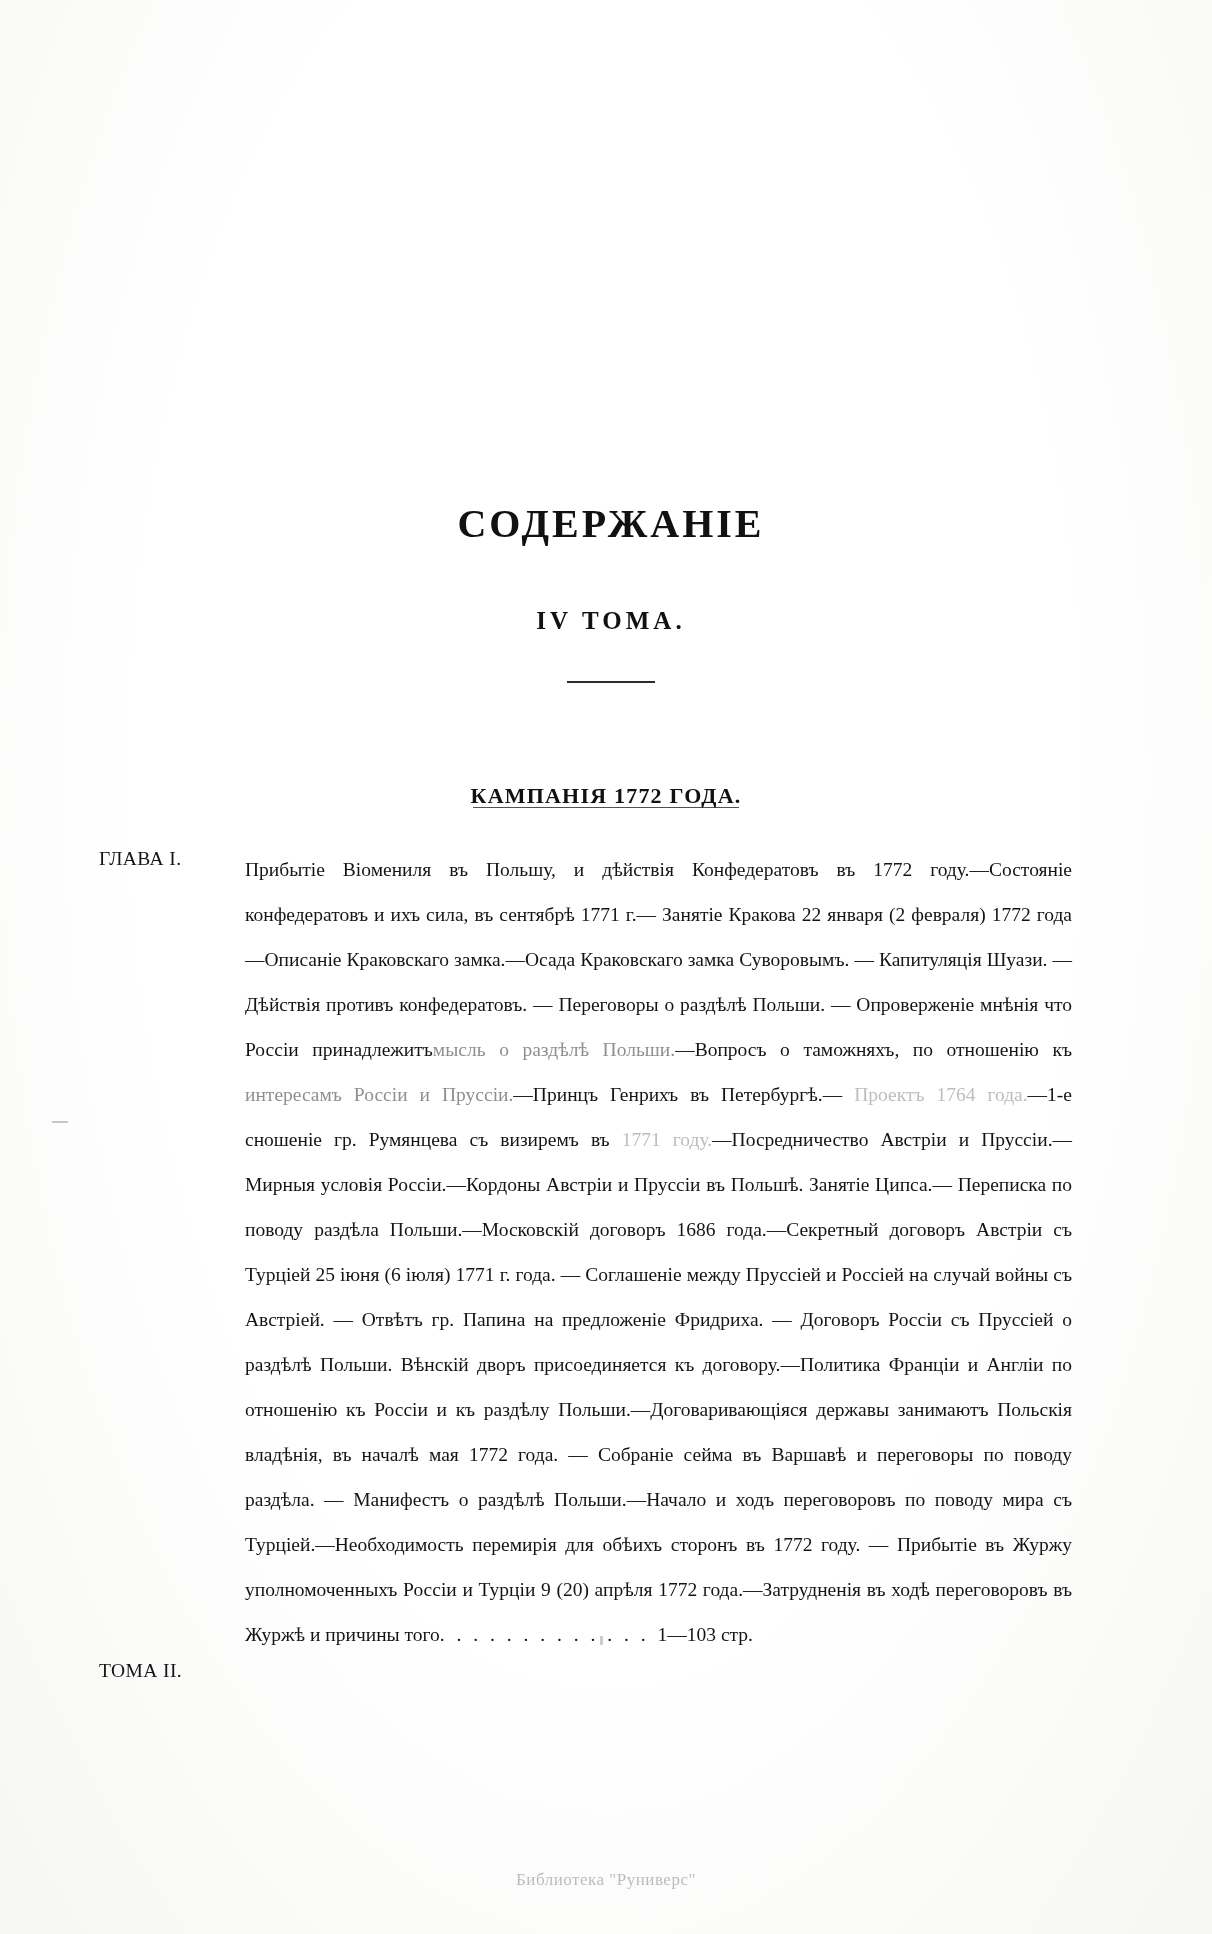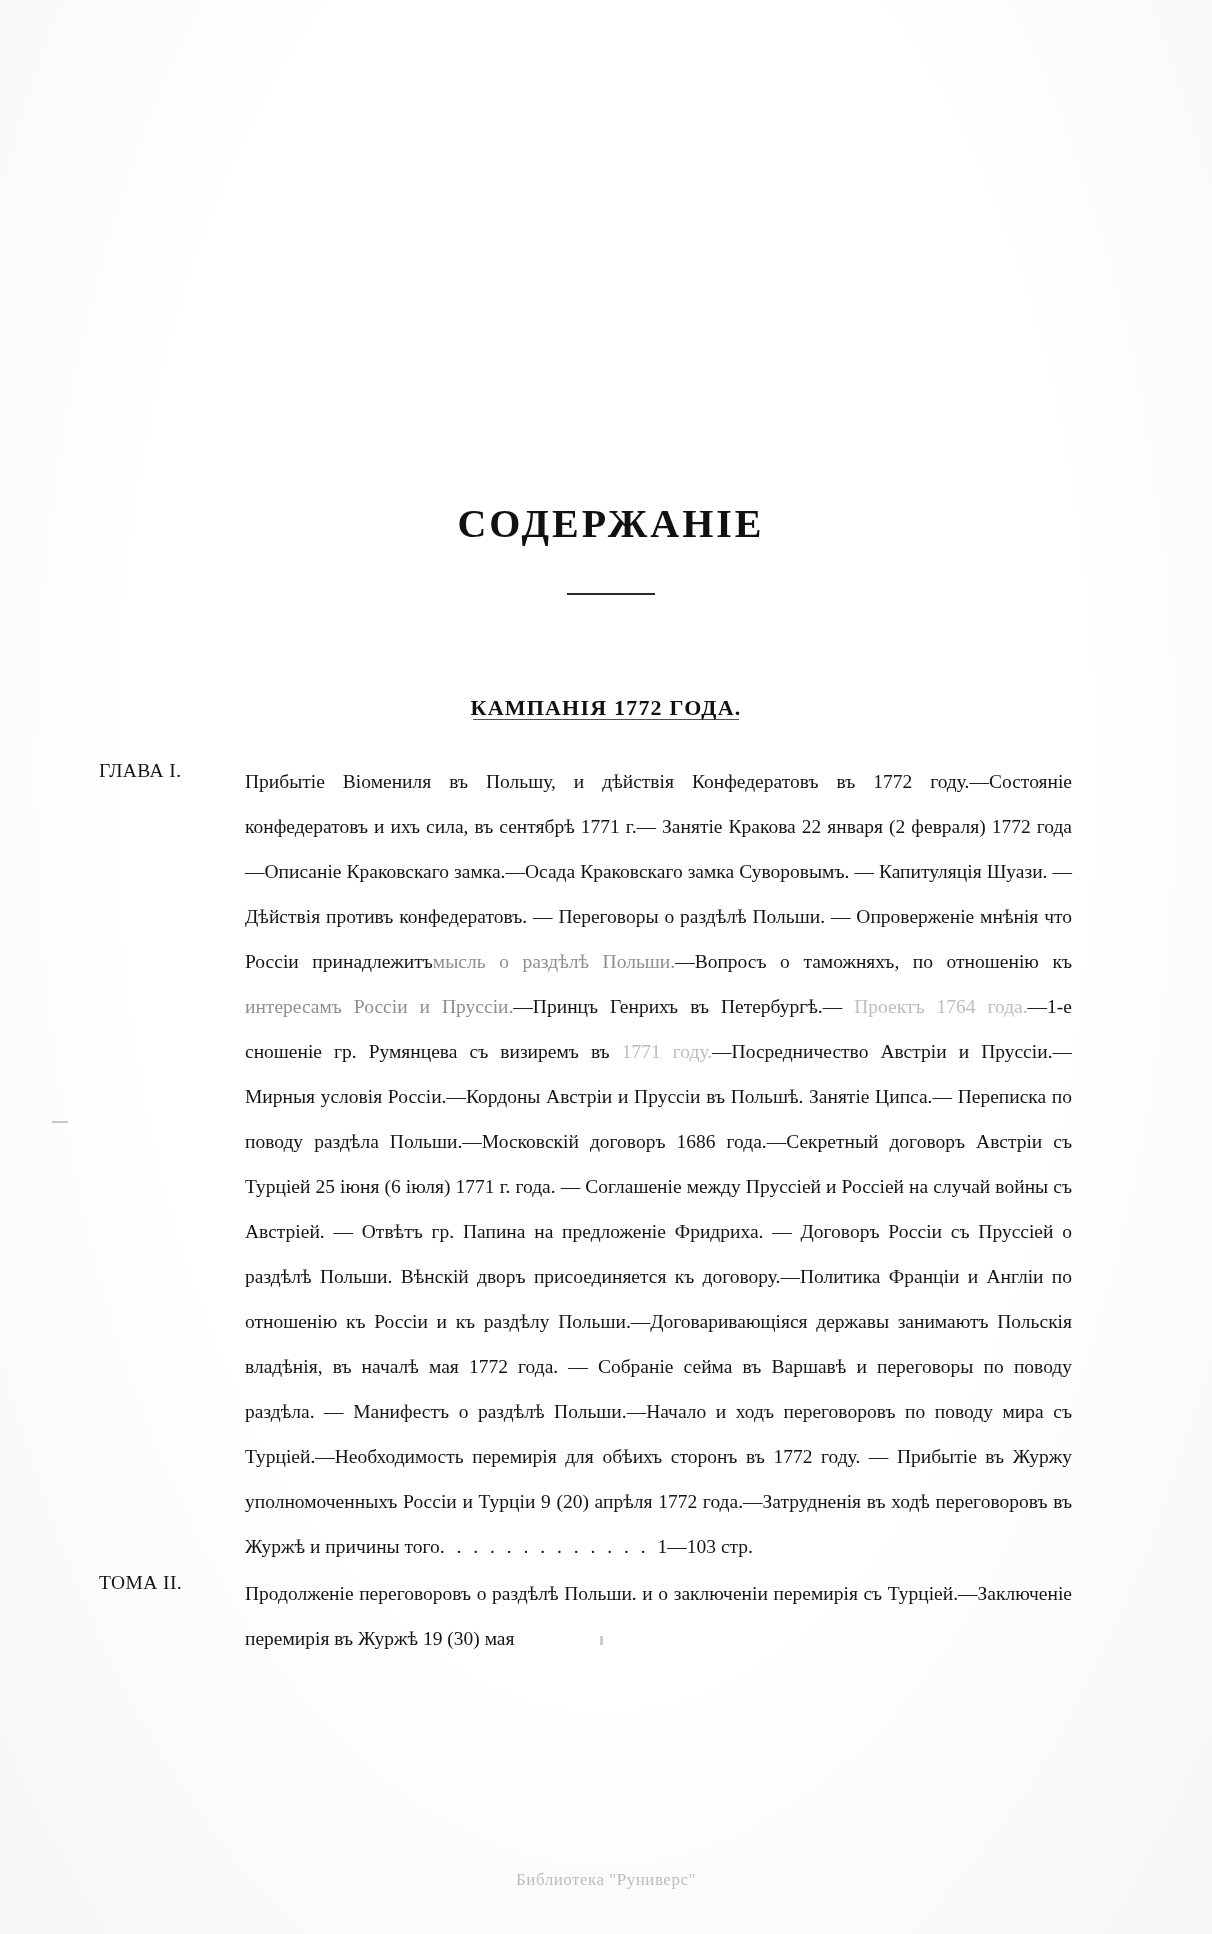--- a/index.html
+++ b/index.html
@@ -172,20 +172,21 @@
 </head>
 <body>
 
 <div class="page">
   <div class="paper-tone"></div>
 
   <div class="content">
 
     <div class="title-block">
       <h1 class="doc-title">СОДЕРЖАНІЕ</h1>
+      <h2 class="doc-subtitle">IV ТОМА.</h2>
       <div class="rule"></div>
     </div>
 
     <div class="section-heading-wrap">
       <div class="section-heading">
         <span>КАМПАНІЯ 1772 ГОДА.</span>
         <span class="ul-mark"></span>
       </div>
     </div>
 
@@ -193,23 +194,20 @@
 
       <div class="chapter">
         <div class="chapter-label">ГЛАВА I.</div>
         <div class="chapter-body">
           <span>Прибытіе Віомениля въ Польшу, и дѣйствія Конфедератовъ въ 1772 году.—Состояніе конфедератовъ и ихъ сила, въ сентябрѣ 1771 г.— Занятіе Кракова 22 января (2 февраля) 1772 года —Описаніе Краковскаго замка.—Осада Краковскаго замка Суворовымъ. — Капитуляція Шуази. — Дѣйствія противъ конфедератовъ. — Переговоры о раздѣлѣ Польши. — </span><span class="pen-ul">Опроверженіе мнѣнія что Россіи принадлежитъ</span><span class="faint">мысль о раздѣлѣ Польши.</span><span>—Вопросъ о таможняхъ, по отношенію къ </span><span class="faint">интересамъ Россіи и Пруссіи.</span><span>—Принцъ Генрихъ въ Петербургѣ.— </span><span class="veryfaint">Проектъ 1764 года.</span><span>—1-е сношеніе гр. Румянцева съ визиремъ въ </span><span class="veryfaint">1771 году.</span><span>—Посредничество Австріи и </span><span class="pen-ul2">Пруссіи.</span><span>— Мирныя условія Россіи.—Кордоны Австріи и Пруссіи въ Польшѣ. Занятіе Ципса.— Переписка по поводу раздѣла Польши.—Московскій договоръ 1686 года.—Секретный договоръ Австріи съ Турціей 25 іюня (6 іюля) 1771 г. года. — Соглашеніе между Пруссіей и Россіей </span><span class="pen-ul2">на случай войны съ Австріей</span><span>. — Отвѣтъ гр. Папина на предложеніе Фридриха. — </span><span class="pen-ul">Договоръ Россіи съ Пруссіей о раздѣлѣ Польши.</span><span> Вѣнскій дворъ присоединяется къ договору.—</span><span class="pen-ul">Политика Франціи и Англіи по отношенію къ Россіи и къ раздѣлу Польши.</span><span>—Договаривающіяся державы занимаютъ Польскія владѣнія, въ началѣ мая 1772 года. — Собраніе сейма въ Варшавѣ и переговоры по поводу раздѣла. — Манифестъ о раздѣлѣ Польши.—</span><span class="pen-ul2">Начало и ходъ переговоровъ по поводу мира съ Турціей.</span><span>—Необходимость перемирія для обѣихъ сторонъ </span><span class="pen-ul">въ 1772 году.</span><span> — Прибытіе въ Журжу уполномоченныхъ Россіи и Турціи 9 (20) апрѣля 1772 года.—Затрудненія въ ходѣ переговоровъ въ Журжѣ и причины того</span><span class="dots">. . . . . . . . . . . . . </span><span class="pagenum">1—103 стр.</span>
         </div>
       </div>
 
       <div class="chapter">
         <div class="chapter-label">ТОМА II.</div>
-        <div class="chapter-body">
-          <span>Продолженіе переговоровъ о раздѣлѣ Польши. и о заключеніи перемирія съ Турціей.—Заключеніе перемирія въ Журжѣ 19 (30) мая</span>
-        </div>
       </div>
 
     </div>
   </div>
 
   <div class="mark m1"></div>
   <div class="mark m2"></div>
 
   <div class="footer">Библиотека "Руниверс"</div>
 </div>

